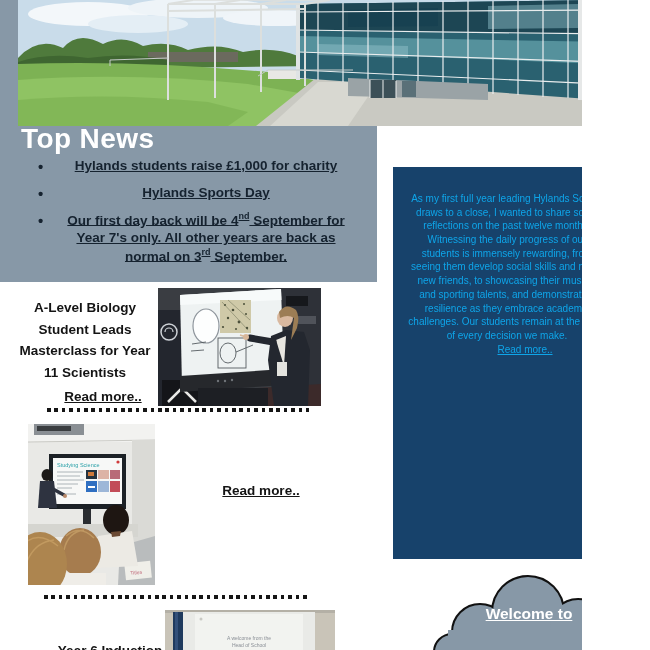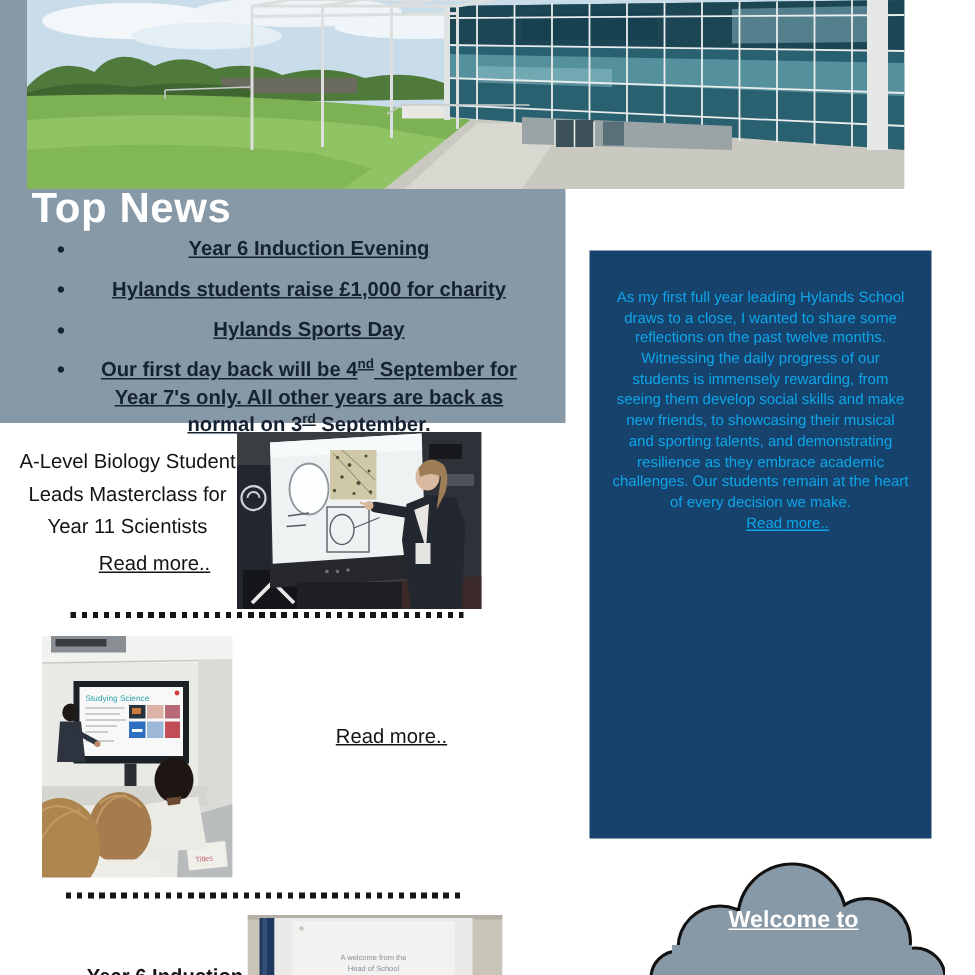--- a/index.html
+++ b/index.html
@@ -1,18 +1,18 @@
 <!DOCTYPE html>
 <html><head>
 <meta charset="utf-8">
 <style>
   * { box-sizing: border-box; }
   html,body { margin:0; padding:0; background:#fff; }
   .page {
-    position:relative; width:650px; height:650px; overflow:hidden;
+    position:relative; width:582px; height:650px; overflow:hidden;
     background:#ffffff; font-family:"Liberation Sans", sans-serif;
   }
   
   .slate-block { position:absolute; left:0; top:0; width:377px; height:282px; background:#8798a7; }
   .hero { position:absolute; left:18px; top:0; width:585px; height:126px; display:block; }
   .top-news-title {
     position:absolute; left:21px; top:124px; color:#ffffff;
     font-size:28px; font-weight:800; letter-spacing:.4px; line-height:1.1;
   }
   .bullets {
@@ -29,21 +29,21 @@
     background:#17426b; color:#ffffff;
   }
   .message-title {
     margin:30px 16px 0; text-align:center; font-size:17.5px; font-weight:700;
     text-decoration:underline; line-height:1.35;
   }
   .message-body {
     margin:25px 15px 0; text-align:center; font-size:10px; line-height:1.37; color:#0ea5e9;
   }
   
-  .art-text { position:absolute; text-align:center; font-weight:400; font-size:13.5px; line-height:1.6; color:#141414; }
+  .art-text { position:absolute; text-align:center; font-weight:700; font-size:13.5px; line-height:1.6; color:#141414; }
   .art1-text { left:12px; top:297px; width:146px; }
   .art2-text { left:168px; top:455px; width:150px; }
   .art3-title { position:absolute; left:30px; top:643px; width:160px; text-align:center; font-weight:700; font-size:13.5px; color:#141414; }
   .read-more { display:inline-block; text-decoration:underline; margin-top:3px; cursor:pointer;margin-left:36px; }
   .art1-photo { position:absolute; left:158px; top:288px; width:163px; height:118px; display:block; }
   .art2-photo { position:absolute; left:28px; top:424px; width:127px; height:161px; display:block; }
   .art3-photo { position:absolute; left:165px; top:610px; width:170px; height:55px; display:block; }
   .divider {
     position:absolute; height:4px;
     background:repeating-linear-gradient(90deg,#151515 0 3.6px, transparent 3.6px 7.4px);
@@ -118,21 +118,20 @@
       <path d="M175,0 L312,0" stroke-width="1.4"></path>
     </g>
     <g stroke="#c7ccca" stroke-width="1" fill="none">
       <path d="M92,60 L150,58 M92,60 L92,66"></path>
       <path d="M240,76 L250,70 L335,70"></path>
     </g>
   </svg>
 
   <div class="top-news-title">Top News</div>
   <ul class="bullets">
-    <li><span class="u">Year 6 Induction Evening</span></li>
     <li><span class="u">Hylands students raise £1,000 for charity</span></li>
     <li><span class="u">Hylands Sports Day</span></li>
     <li><span class="u">Our first day back will be 4</span><span class="sup">nd</span><span class="u"> September for Year 7's only. All other years are back as normal on 3</span><span class="sup">rd</span><span class="u"> September.</span></li>
   </ul>
 
   <div class="navy-panel">
     <p class="message-body"><span>As my first full year leading Hylands School draws to a close, I wanted to share some reflections on the past twelve months. Witnessing the daily progress of our students is immensely rewarding, from seeing them develop social skills and make new friends, to showcasing their musical and sporting talents, and demonstrating resilience as they embrace academic challenges. Our students remain at the heart of every decision we make.</span> <span class="read-more" style="margin-top:0;">Read more..</span></p>
   </div>
 
   <div class="art-text art1-text">

